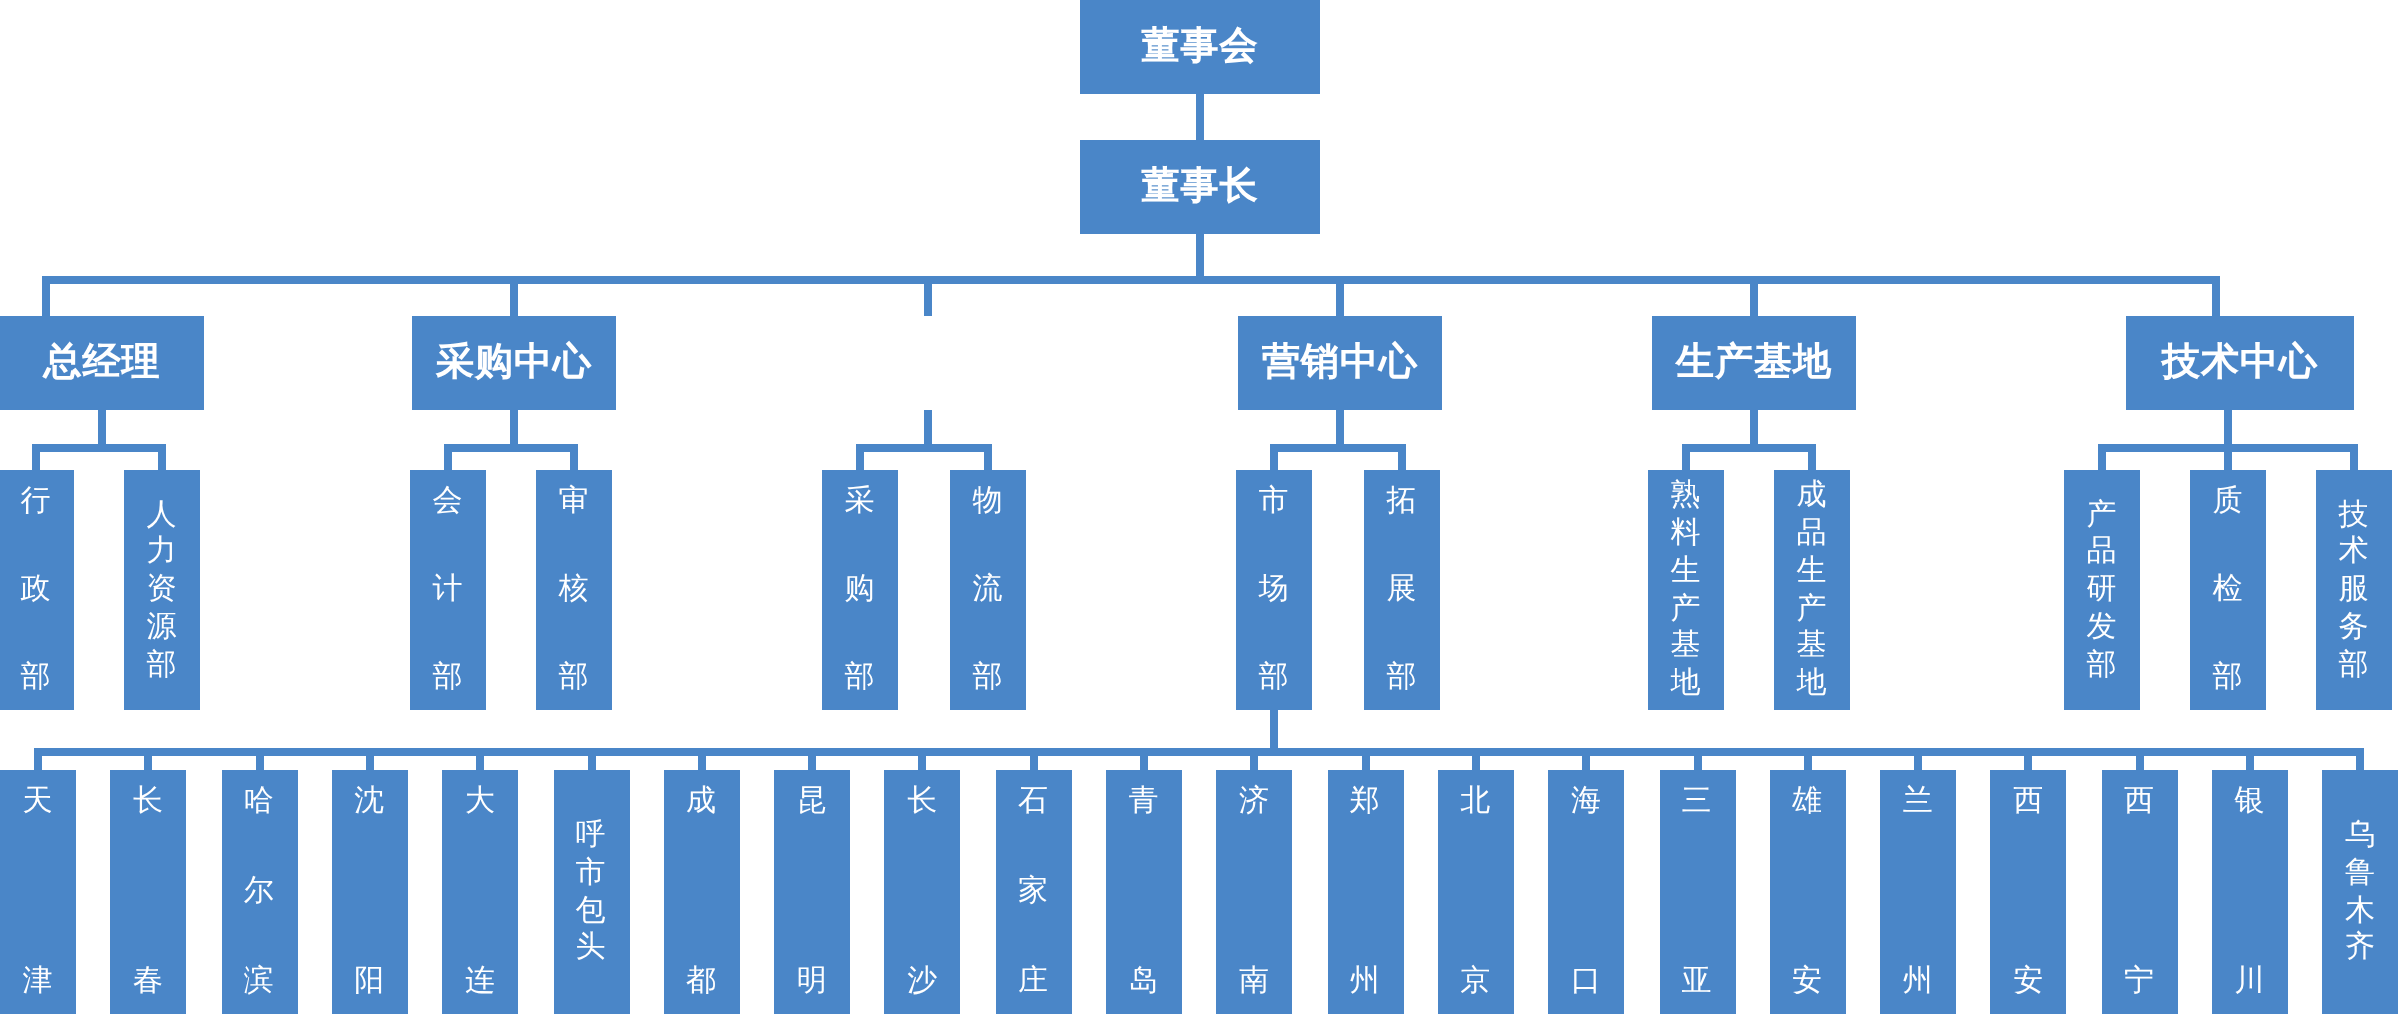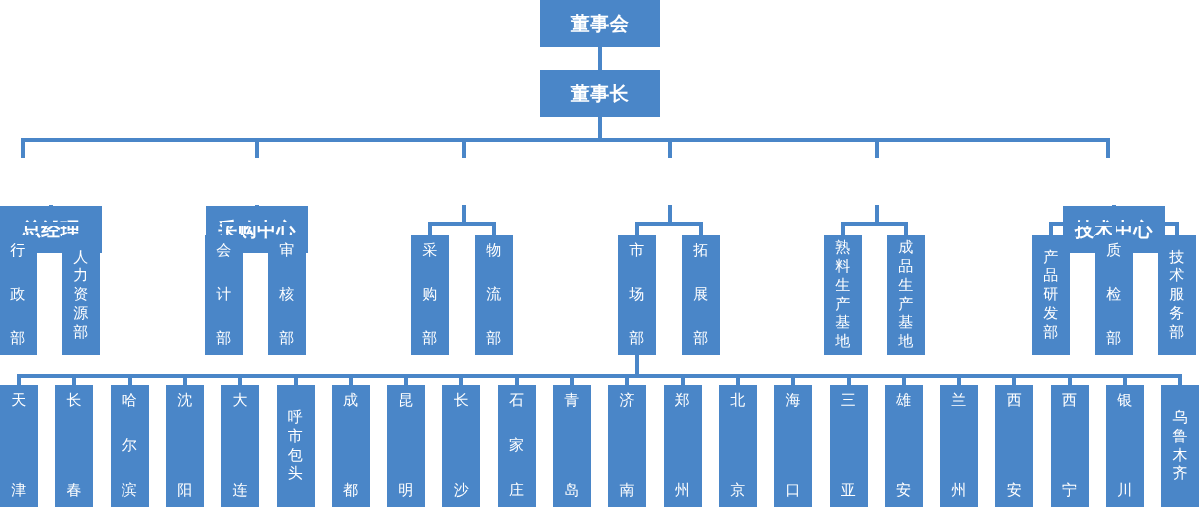--- a/index.html
+++ b/index.html
@@ -28,21 +28,20 @@
     letter-spacing: 0.5px;
   }
   
   .node.lvl-top {
     font-size: 19px;
     font-weight: 600;
   }
   .node.lvl-dept {
     font-size: 19px;
     font-weight: 600;
-    margin-top: 48px;
   }
   
   .node.vert {
     font-size: 15px;
     font-weight: 400;
     writing-mode: vertical-rl;
     text-orientation: upright;
     flex-direction: column;
     padding: 8px 0;
   }
@@ -139,39 +138,45 @@
     </div>
     <div class="line" style="left: 492px; top: 222px; width: 4px; height: 13px;"></div>
     <div class="node vert" style="left: 475px; top: 235px; width: 38px; height: 120px;">
       <span class="vtext">
         <span>物</span>
         <span>流</span>
         <span>部</span>
       </span>
     </div>
     <div class="line" style="left: 668px; top: 138px; width: 4px; height: 20px;"></div>
+    <div class="node lvl-dept" style="left: 619px; top: 158px; width: 102px; height: 47px;">
+      <span>营销中心</span>
+    </div>
     <div class="line" style="left: 668px; top: 205px; width: 4px; height: 17px;"></div>
     <div class="line" style="left: 635px; top: 222px; width: 68px; height: 4px;"></div>
     <div class="line" style="left: 635px; top: 222px; width: 4px; height: 13px;"></div>
     <div class="node vert" style="left: 618px; top: 235px; width: 38px; height: 120px;">
       <span class="vtext">
         <span>市</span>
         <span>场</span>
         <span>部</span>
       </span>
     </div>
     <div class="line" style="left: 699px; top: 222px; width: 4px; height: 13px;"></div>
     <div class="node vert" style="left: 682px; top: 235px; width: 38px; height: 120px;">
       <span class="vtext">
         <span>拓</span>
         <span>展</span>
         <span>部</span>
       </span>
     </div>
     <div class="line" style="left: 875px; top: 138px; width: 4px; height: 20px;"></div>
+    <div class="node lvl-dept" style="left: 826px; top: 158px; width: 102px; height: 47px;">
+      <span>生产基地</span>
+    </div>
     <div class="line" style="left: 875px; top: 205px; width: 4px; height: 17px;"></div>
     <div class="line" style="left: 841px; top: 222px; width: 67px; height: 4px;"></div>
     <div class="line" style="left: 841px; top: 222px; width: 4px; height: 13px;"></div>
     <div class="node vert tight" style="left: 824px; top: 235px; width: 38px; height: 120px;">
       <span class="vtext">
         <span>熟</span>
         <span>料</span>
         <span>生</span>
         <span>产</span>
         <span>基</span>
@@ -183,21 +188,21 @@
       <span class="vtext">
         <span>成</span>
         <span>品</span>
         <span>生</span>
         <span>产</span>
         <span>基</span>
         <span>地</span>
       </span>
     </div>
     <div class="line" style="left: 1106px; top: 138px; width: 4px; height: 20px;"></div>
-    <div class="node lvl-dept" style="left: 1063px; top: 158px; width: 102px; height: 47px;">
+    <div class="node lvl-dept" style="left: 1063px; top: 158px; width: 114px; height: 47px;">
       <span>技术中心</span>
     </div>
     <div class="line" style="left: 1112px; top: 205px; width: 4px; height: 17px;"></div>
     <div class="line" style="left: 1049px; top: 222px; width: 130px; height: 4px;"></div>
     <div class="line" style="left: 1049px; top: 222px; width: 4px; height: 13px;"></div>
     <div class="node vert tight" style="left: 1032px; top: 235px; width: 38px; height: 120px;">
       <span class="vtext">
         <span>产</span>
         <span>品</span>
         <span>研</span>

